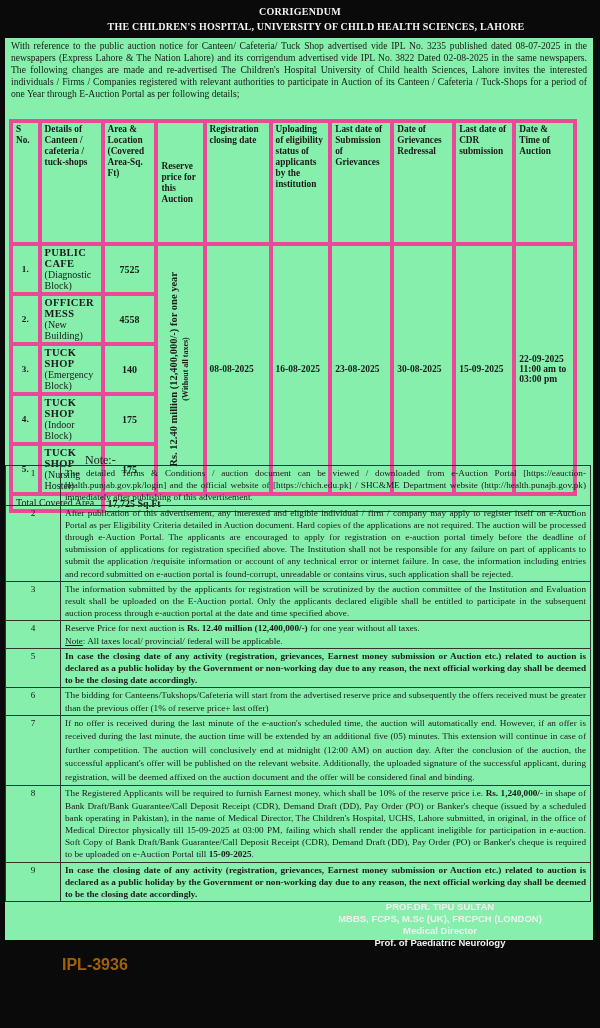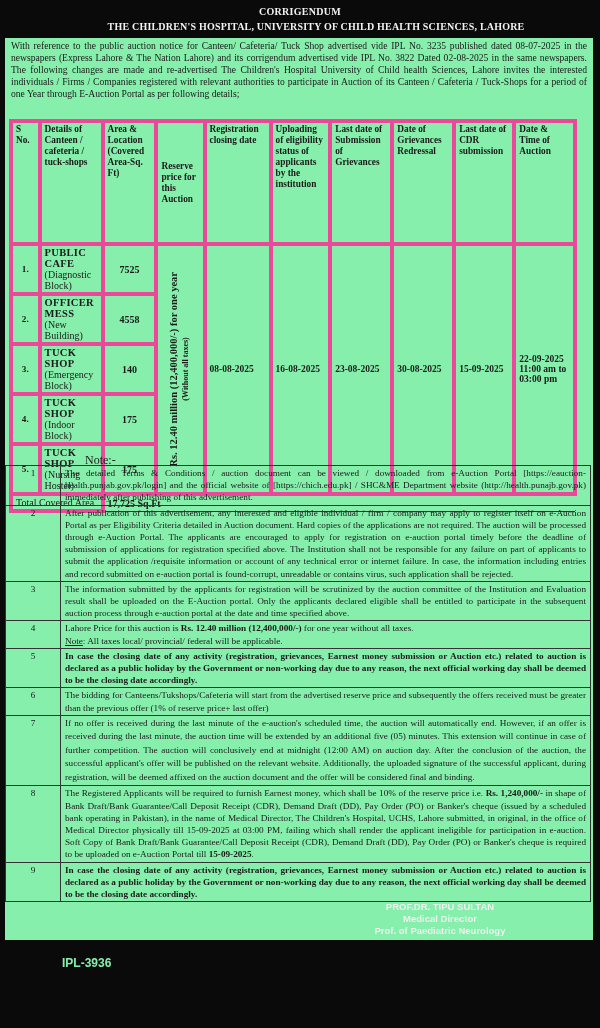--- a/index.html
+++ b/index.html
@@ -18,21 +18,21 @@
   .main td.det b{font-size:10.5px;letter-spacing:0.3px;}
   .main td.area{text-align:center;font-weight:bold;font-size:10px;}
   .main td.date{text-align:left;font-weight:bold;font-size:9.5px;}
   .vert{writing-mode:vertical-rl;transform:rotate(180deg);font-weight:bold;font-size:10.5px;text-align:center;margin:0 auto;line-height:12px;}
   .vert .sub{font-size:8px;display:block;}
   .note-label{position:absolute;left:80px;top:415px;font-size:12px;}
   .notes{position:absolute;left:0;top:427px;width:586px;font-size:9.2px;line-height:12.2px;}
   .notes td{border:1px solid #333;padding:1px 4px;vertical-align:top;text-align:justify;font-family:"Liberation Serif",serif;}
   .notes td.num{width:54px;text-align:center;padding:1px 0;}
   .notes .bold{font-weight:bold;}
-  .ipl{position:absolute;left:62px;top:956px;color:#86efac;font-family:"Liberation Sans",sans-serif;font-weight:bold;font-size:12px;}
+  .ipl{position:absolute;left:62px;top:956px;color:#a16207;font-family:"Liberation Sans",sans-serif;font-weight:bold;font-size:16px;}
   .sign{position:absolute;left:300px;top:901px;width:280px;text-align:center;color:#f0f0f0;font-family:"Liberation Sans",sans-serif;font-weight:bold;font-size:9.5px;line-height:12px;}
   .black-bg{position:absolute;left:0;top:940px;width:600px;height:88px;background:#0a0a0a;}
   .sidebar-l{position:absolute;left:0;top:38px;width:5px;height:902px;background:#0a0a0a;}
   .sidebar-r{position:absolute;left:593px;top:38px;width:7px;height:902px;background:#0a0a0a;}
   u{margin-top:8px;}
 </style>
 </head>
 <body>
 
 <div class="header">
@@ -113,21 +113,21 @@
     <tr>
       <td class="num">2</td>
       <td>After publication of this advertisement, any interested and eligible individual / firm / company may apply to register itself on e-Auction Portal as per Eligibility Criteria detailed in Auction document. Hard copies of the applications are not required. The auction will be processed through e-Auction Portal. The applicants are encouraged to apply for registration on e-auction portal timely before the deadline of submission of applications for registration specified above. The Institution shall not be responsible for any failure on part of applicants to submit the application /requisite information or account of any technical error or internet failure. In case, the information including entries and record submitted on e-auction portal is found-corrupt, unreadable or contains virus, such application shall be rejected.</td>
     </tr>
     <tr>
       <td class="num">3</td>
       <td>The information submitted by the applicants for registration will be scrutinized by the auction committee of the Institution and Evaluation result shall be uploaded on the E-Auction portal. Only the applicants declared eligible shall be entitled to participate in the subsequent auction process through e-auction portal at the date and time specified above.</td>
     </tr>
     <tr>
       <td class="num">4</td>
-      <td><span>Lahore Price for this auction is </span><b>Rs. 12.40 million (12,400,000/-)</b><span> for one year without all taxes.</span><br><u>Note</u><span>: All taxes local/ provincial/ federal will be applicable.</span></td>
+      <td><span>Reserve Price for next auction is </span><b>Rs. 12.40 million (12,400,000/-)</b><span> for one year without all taxes.</span><br><u>Note</u><span>: All taxes local/ provincial/ federal will be applicable.</span></td>
     </tr>
     <tr>
       <td class="num">5</td>
       <td class="bold">In case the closing date of any activity (registration, grievances, Earnest money submission or Auction etc.) related to auction is declared as a public holiday by the Government or non-working day due to any reason, the next official working day shall be deemed to be the closing date accordingly.</td>
     </tr>
     <tr>
       <td class="num">6</td>
       <td>The bidding for Canteens/Tukshops/Cafeteria will start from the advertised reserve price and subsequently the offers received must be greater than the previous offer (1% of reserve price+ last offer)</td>
     </tr>
     <tr>
@@ -143,15 +143,16 @@
       <td class="bold">In case the closing date of any activity (registration, grievances, Earnest money submission or Auction etc.) related to auction is declared as a public holiday by the Government or non-working day due to any reason, the next official working day shall be deemed to be the closing date accordingly.</td>
     </tr>
   </tbody>
     </table>
 </div>
 
 <div class="black-bg"></div>
 <div class="ipl">IPL-3936</div>
 <div class="sign">
   <div>PROF.DR. TIPU SULTAN</div>
+  <div>MBBS, FCPS, M.Sc (UK), FRCPCH (LONDON)</div>
   <div>Medical Director</div>
   <div>Prof. of Paediatric Neurology</div>
 </div>
 
 </body></html>

